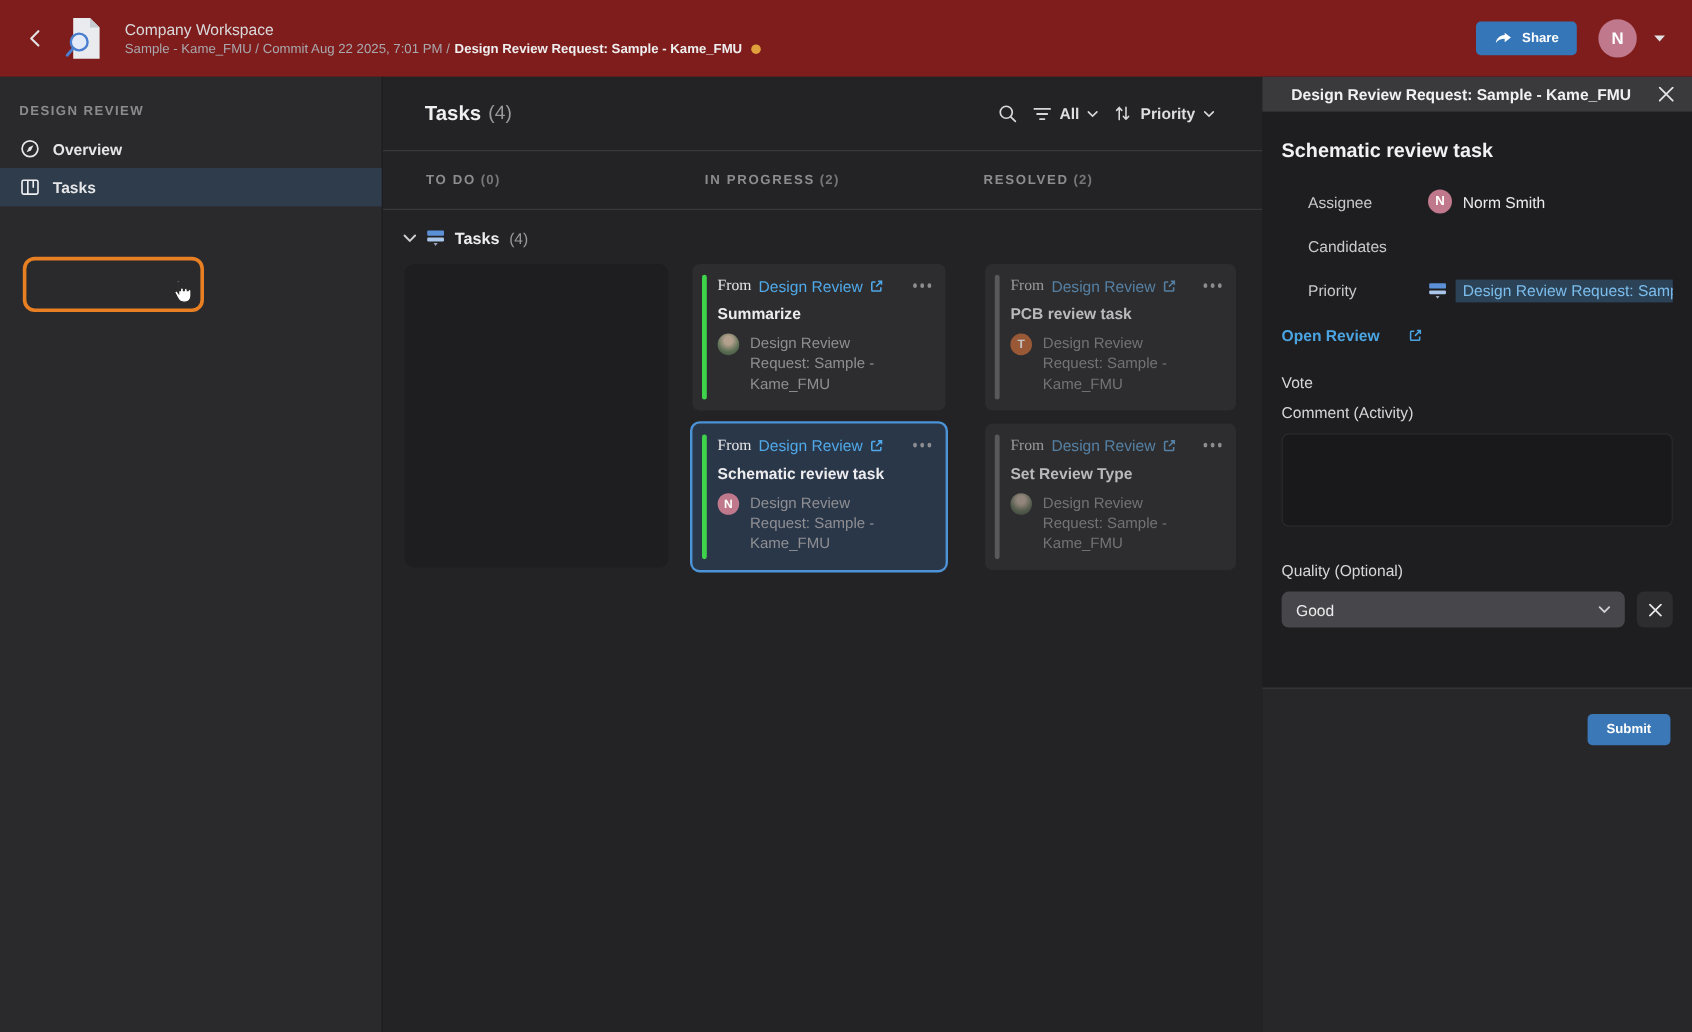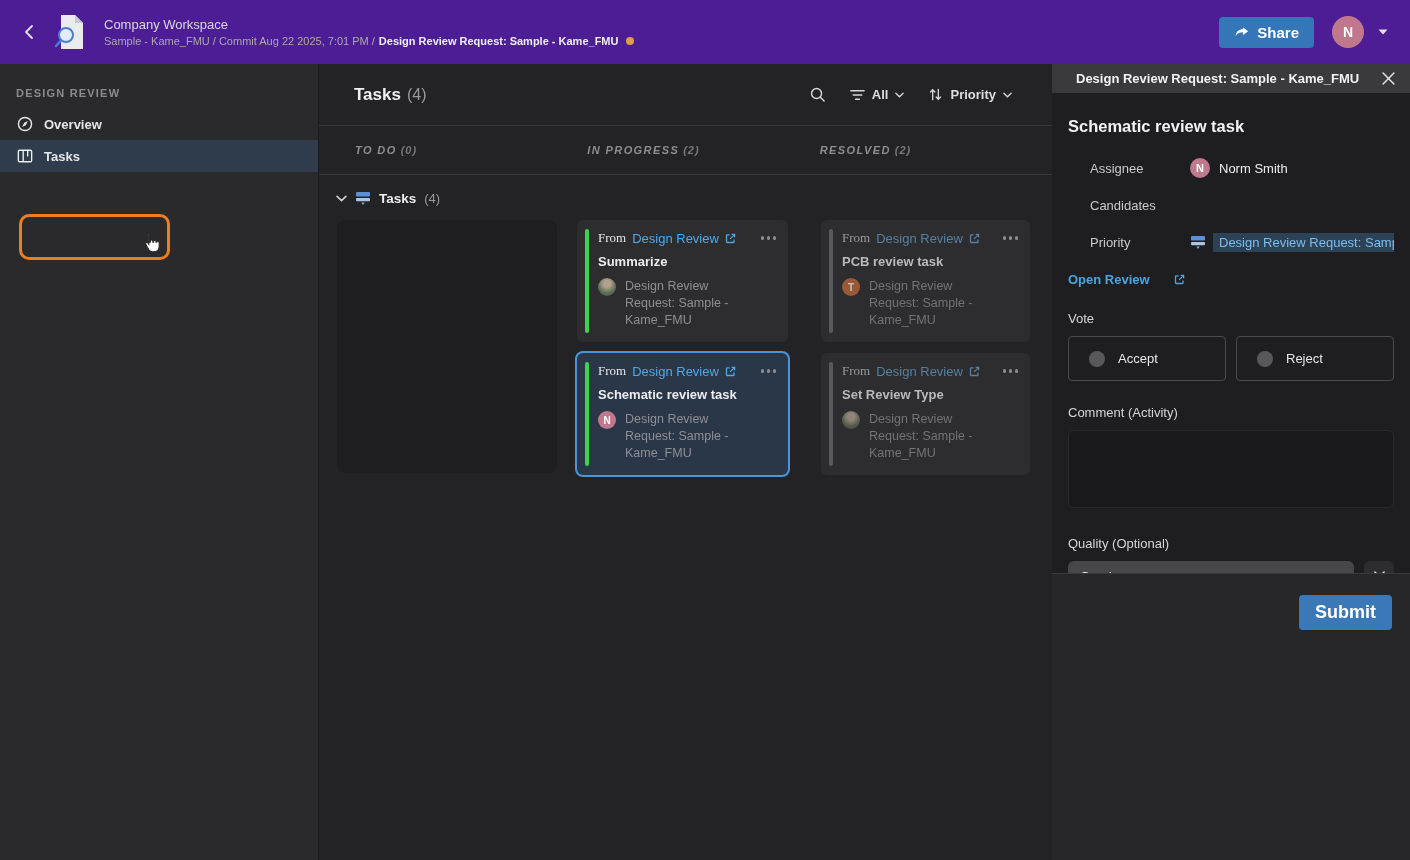--- a/index.html
+++ b/index.html
@@ -1,30 +1,30 @@
 <!DOCTYPE html>
 <html><head>
 <meta charset="utf-8">
 <style>
   * { margin:0; padding:0; box-sizing:border-box; }
   html,body { width:1410px; height:860px; overflow:hidden; background:#232325;
     font-family:"Liberation Sans", sans-serif; -webkit-font-smoothing:antialiased; }
 
   
-  .topbar { height:64px; background:#4c1d95; display:flex; align-items:center; padding:0 18px; }
+  .topbar { height:64px; background:#7f1d1d; display:flex; align-items:center; padding:0 18px; }
   .back-btn { background:none; border:none; cursor:pointer; padding:4px; margin-right:14px; display:flex; }
   .logo { width:34px; height:40px; margin-right:16px; display:flex; align-items:center; }
   .tb-text { display:flex; flex-direction:column; gap:3px; }
   .ws-title { font-size:13px; color:#d9d9db; font-weight:500; }
   .bc { font-size:11px; color:#a9a9ad; display:flex; align-items:center; }
   .bc .cur { color:#efefef; font-weight:700; margin-left:4px; }
   .bc .dot { width:8px; height:8px; border-radius:50%; background:#e0a03c; margin-left:8px; display:inline-block; }
   .tb-right { margin-left:auto; display:flex; align-items:center; }
   .share-btn { display:flex; align-items:center; gap:8px; background:#3476b8; color:#fff;
-    border:none; border-radius:4px; padding:7px 15px; font-size:15px; font-weight:600; cursor:pointer; }
+    border:none; border-radius:4px; padding:7px 15px; font-size:11px; font-weight:600; cursor:pointer; }
   .user-avatar { width:32px; height:32px; border-radius:50%; background:#c0798c; color:#fff;
     font-size:14px; font-weight:700; display:flex; align-items:center; justify-content:center;
     margin-left:18px; cursor:pointer; }
   .tb-caret { margin-left:10px; cursor:pointer; display:flex; padding:4px; }
 
   
   .app { display:flex; height:796px; }
 
   
   .sidebar { width:319px; background:#2a2a2c; border-right:1px solid #1c1c1e; position:relative; flex:none; }
@@ -37,23 +37,23 @@
   .hl-ring { position:absolute; left:19px; top:150px; width:151px; height:46px;
     border:3px solid #e87f22; border-radius:10px; pointer-events:none; }
   .cursor-icon { position:absolute; left:139px; top:168px; pointer-events:none; }
 
   
   .main { flex:1; background:#232325; min-width:0; }
   .main-header { height:62px; display:flex; align-items:center; padding:0 40px 0 35px;
     border-bottom:1px solid #39393b; }
   .board-title { font-size:17px; font-weight:700; color:#f0f0f0; }
   .board-count { font-size:16px; color:#9a9a9e; margin-left:6px; font-weight:400; }
-  .hdr-controls { margin-left:auto; display:flex; align-items:center; gap:24px; }
+  .hdr-controls { margin-left:auto; display:flex; align-items:center; gap:13px; }
   .ctl { display:flex; align-items:center; gap:7px; color:#dedee0; font-size:13px; font-weight:600; cursor:pointer; background:none; border:none; }
-  .col-headers { height:49px; display:flex; align-items:center; padding-left:36px; border-bottom:1px solid #39393b;font-style:italic; }
+  .col-headers { height:49px; display:flex; align-items:center; padding-left:36px; border-bottom:1px solid #39393b; }
   .col-h { width:235px; font-size:11px; letter-spacing:1.4px; font-weight:600; color:#8d8d91; }
   .col-h .c { color:#77777b; margin-left:4px; letter-spacing:1px; }
   .group-row { margin:15px 0 0 17px; display:flex; align-items:center; gap:8px; cursor:pointer; }
   .group-label { font-size:13.5px; font-weight:700; color:#ededef; }
   .group-count { font-size:13px; color:#9a9a9e; }
 
   .board { display:flex; margin-top:14px; padding-left:18px; align-items:flex-start; }
   .slot { flex:none; }
   .slot-todo { width:220px; }
   .slot-prog { width:211px; margin-left:20px; }
@@ -114,21 +114,21 @@
   .quality-row { display:flex; gap:10px; }
   .select { flex:1; height:30px; background:#47474b; border-radius:6px; display:flex; align-items:center;
     padding:0 12px; cursor:pointer; }
   .select .val { font-size:13px; color:#ececee; }
   .select .sel-caret { margin-left:auto; display:flex; }
   .clear-btn { width:30px; height:30px; background:#2d2d30; border:none; border-radius:6px;
     display:flex; align-items:center; justify-content:center; cursor:pointer; }
   .panel-footer { flex:1; background:#27272a; border-top:1px solid #39393b; display:flex;
     justify-content:flex-end; align-items:flex-start; padding:21px 18px 0; }
   .submit-btn { background:#3a78b8; color:#fff; border:none; border-radius:4px; padding:7px 16px;
-    font-size:18px; font-weight:700; cursor:pointer; }
+    font-size:11px; font-weight:700; cursor:pointer; }
 </style>
 </head>
 <body>
 
 <div class="topbar">
   <button class="back-btn">
     <svg width="14" height="16" viewBox="0 0 14 16">
         <path d="M10 2L4 8l6 6" fill="none" stroke="#e2e2e4" stroke-width="1.8" stroke-linecap="round" stroke-linejoin="round"></path>
       </svg>
   </button>
@@ -394,30 +394,20 @@
 
       <span class="open-review">
         <span>Open Review</span>
         <svg width="13" height="13" viewBox="0 0 14 14">
             <path d="M6 3.2H3.4c-.4 0-.7.3-.7.7v6.7c0 .4.3.7.7.7h6.7c.4 0 .7-.3.7-.7V8" fill="none" stroke="currentColor" stroke-width="1.4"></path>
             <path d="M8.3 2.6h3.1v3.1M11.2 2.8L6.6 7.4" fill="none" stroke="currentColor" stroke-width="1.4"></path>
           </svg>
       </span>
 
       <div class="field-lbl">Vote</div>
-      <div class="vote-row">
-        <button class="vote-opt">
-          <span class="radio"></span>
-          <span class="vote-lbl">Accept</span>
-        </button>
-        <button class="vote-opt">
-          <span class="radio"></span>
-          <span class="vote-lbl">Reject</span>
-        </button>
-      </div>
 
       <div class="field-lbl">Comment (Activity)</div>
       <textarea class="comment-box" style=""></textarea>
 
       <div class="field-lbl">Quality (Optional)</div>
       <div class="quality-row">
         <div class="select">
           <span class="val">Good</span>
           <span class="sel-caret">
             <svg width="10" height="6" viewBox="0 0 10 6">

